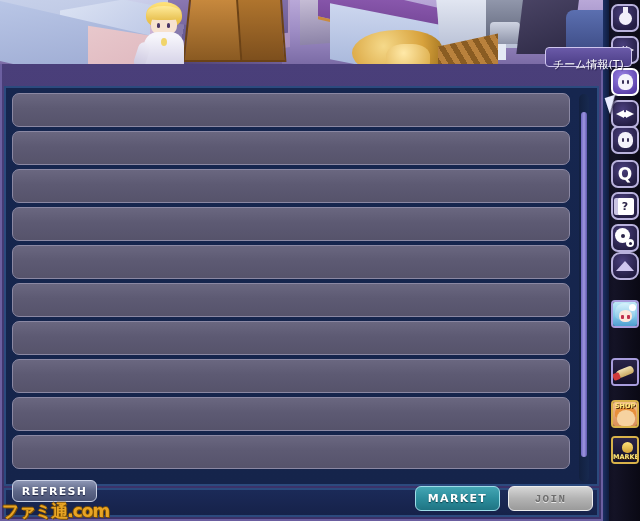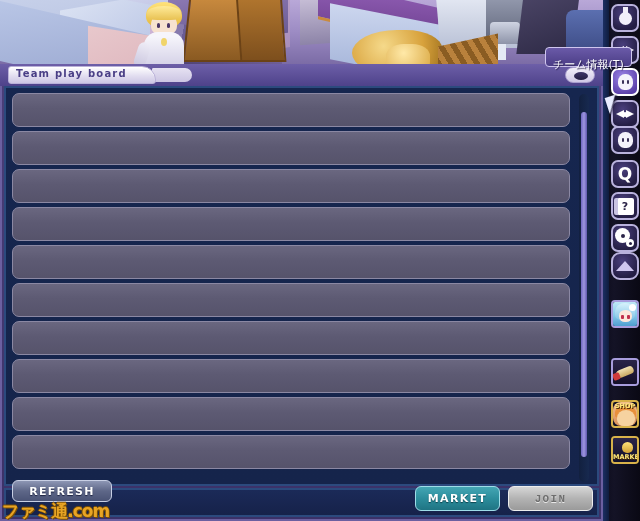--- a/index.html
+++ b/index.html
@@ -120,21 +120,21 @@
     background:linear-gradient(90deg,#6f68c0,#9d96e0 50%,#5f58ae);cursor:pointer;}
 
   
   .bottombar{position:absolute;left:4px;top:424px;width:595px;height:29px;
     background:linear-gradient(180deg,#1b2a58 0%,#16224a 100%);
     border:2px solid #2c4a7e;box-sizing:border-box;}
 
   .btn{position:absolute;border-radius:6px;box-sizing:border-box;cursor:pointer;
     font-size:11px;font-weight:bold;letter-spacing:1.3px;text-align:center;
     font-family:"DejaVu Sans","Liberation Sans",sans-serif;}
-  .btn-refresh{left:12px;top:480px;width:100px;height:22px;
+  .btn-refresh{left:12px;top:480px;width:85px;height:22px;
     background:linear-gradient(180deg,#8d96b4 0%,#5e6788 50%,#4a5375 100%);
     border:1px solid #c8cfe4;color:#ffffff;line-height:21px;
     text-shadow:0 1px 1px #1d2340;}
   .btn-create{left:415px;top:486px;width:85px;height:25px;
     background:linear-gradient(180deg,#44a6b4 0%,#2c8d9c 50%,#1f7483 100%);
     border:1px solid #9fdde8;color:#ffffff;line-height:24px;
     text-shadow:0 1px 1px #0d4450;}
   .btn-join{left:508px;top:486px;width:85px;height:25px;
     background:linear-gradient(180deg,#d6d6d6 0%,#b3b3b3 50%,#9a9a9a 100%);
     border:1px solid #ededed;color:#6e6e6e;line-height:24px;
@@ -199,21 +199,21 @@
   .pt-girl .flw{position:absolute;right:1px;top:2px;width:7px;height:7px;border-radius:50%;
     background:#ffffff;}
 
   .pt-scroll{width:100%;height:100%;background:linear-gradient(180deg,#2a2448,#151029);position:relative;}
   .pt-scroll .s{position:absolute;left:3px;top:8px;width:18px;height:8px;border-radius:4px;
     background:linear-gradient(180deg,#f2e2b4,#c9a860);transform:rotate(-22deg);}
   .pt-scroll .cap{position:absolute;left:0px;top:13px;width:7px;height:7px;border-radius:2px;
     background:#cf3b3b;transform:rotate(-22deg);}
 
   .pt-shop{width:100%;height:100%;background:linear-gradient(180deg,#f2c08a 0%,#d98f5a 100%);
-    position:relative;overflow:hidden;border-radius:8px;}
+    position:relative;overflow:hidden;}
   .pt-shop .hd{position:absolute;left:4px;top:8px;width:18px;height:16px;border-radius:50% 50% 40% 40%;
     background:#f6d2a0;}
   .pt-shop .hr{position:absolute;left:2px;top:4px;width:21px;height:12px;border-radius:50% 50% 20% 20%;
     background:#e8903c;}
   .lbl{position:absolute;left:0;top:0;width:100%;text-align:center;font-size:6.5px;font-weight:bold;
     color:#ffe87a;text-shadow:1px 1px 0 #4a2a06;letter-spacing:0px;line-height:8px;}
   .lbl.bot{top:auto;bottom:1px;}
   .pt-market{width:100%;height:100%;background:linear-gradient(180deg,#2b2448,#12102a);position:relative;}
   .pt-market .bag{position:absolute;left:9px;top:4px;width:11px;height:11px;border-radius:50% 50% 45% 45%;
     background:linear-gradient(180deg,#ffe27a,#d2a032);}
@@ -271,28 +271,20 @@
         <div class="ch-body"></div>
         <div class="ch-pend"></div>
         <div class="ch-arm"></div>
       </div>
     </div>
   </div>
 
   <div id="panel">
     <div class="panel-frame"></div>
 
-    <div class="titlebar">
-      <div class="title-tail"></div>
-      <div class="title-plate"></div>
-      <div class="title-text">Team play board</div>
-      <div class="min-btn">
-        <i></i>
-      </div>
-    </div>
 
     <div class="list-area">
       <div class="rows">
         <div class="row"></div>
         <div class="row"></div>
         <div class="row"></div>
         <div class="row"></div>
         <div class="row"></div>
         <div class="row"></div>
         <div class="row"></div>

